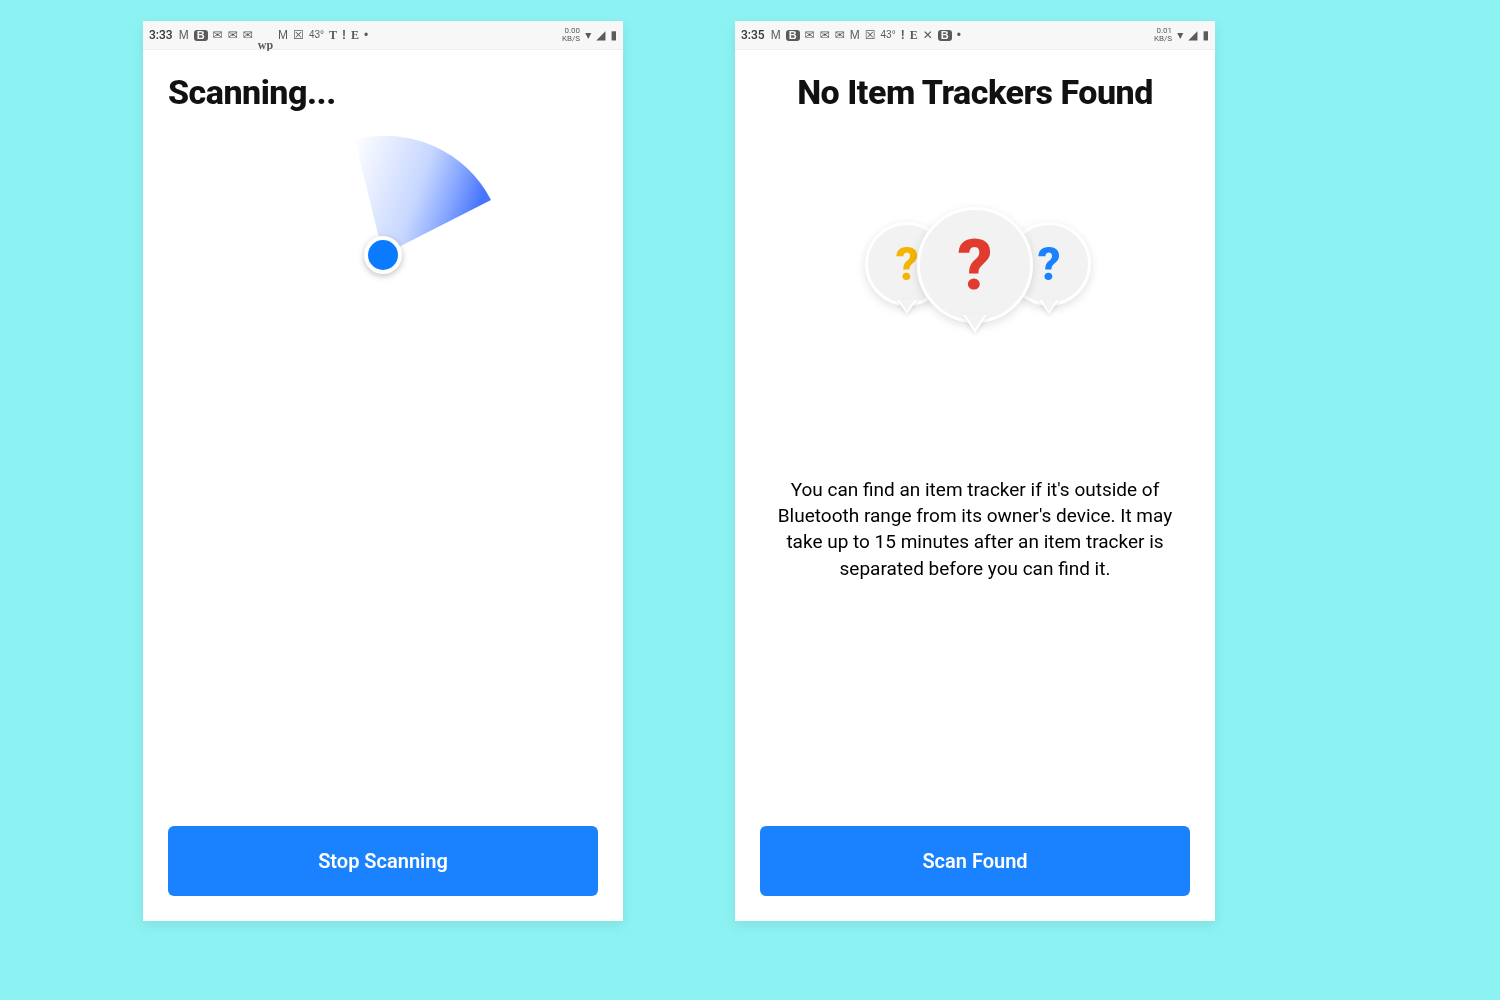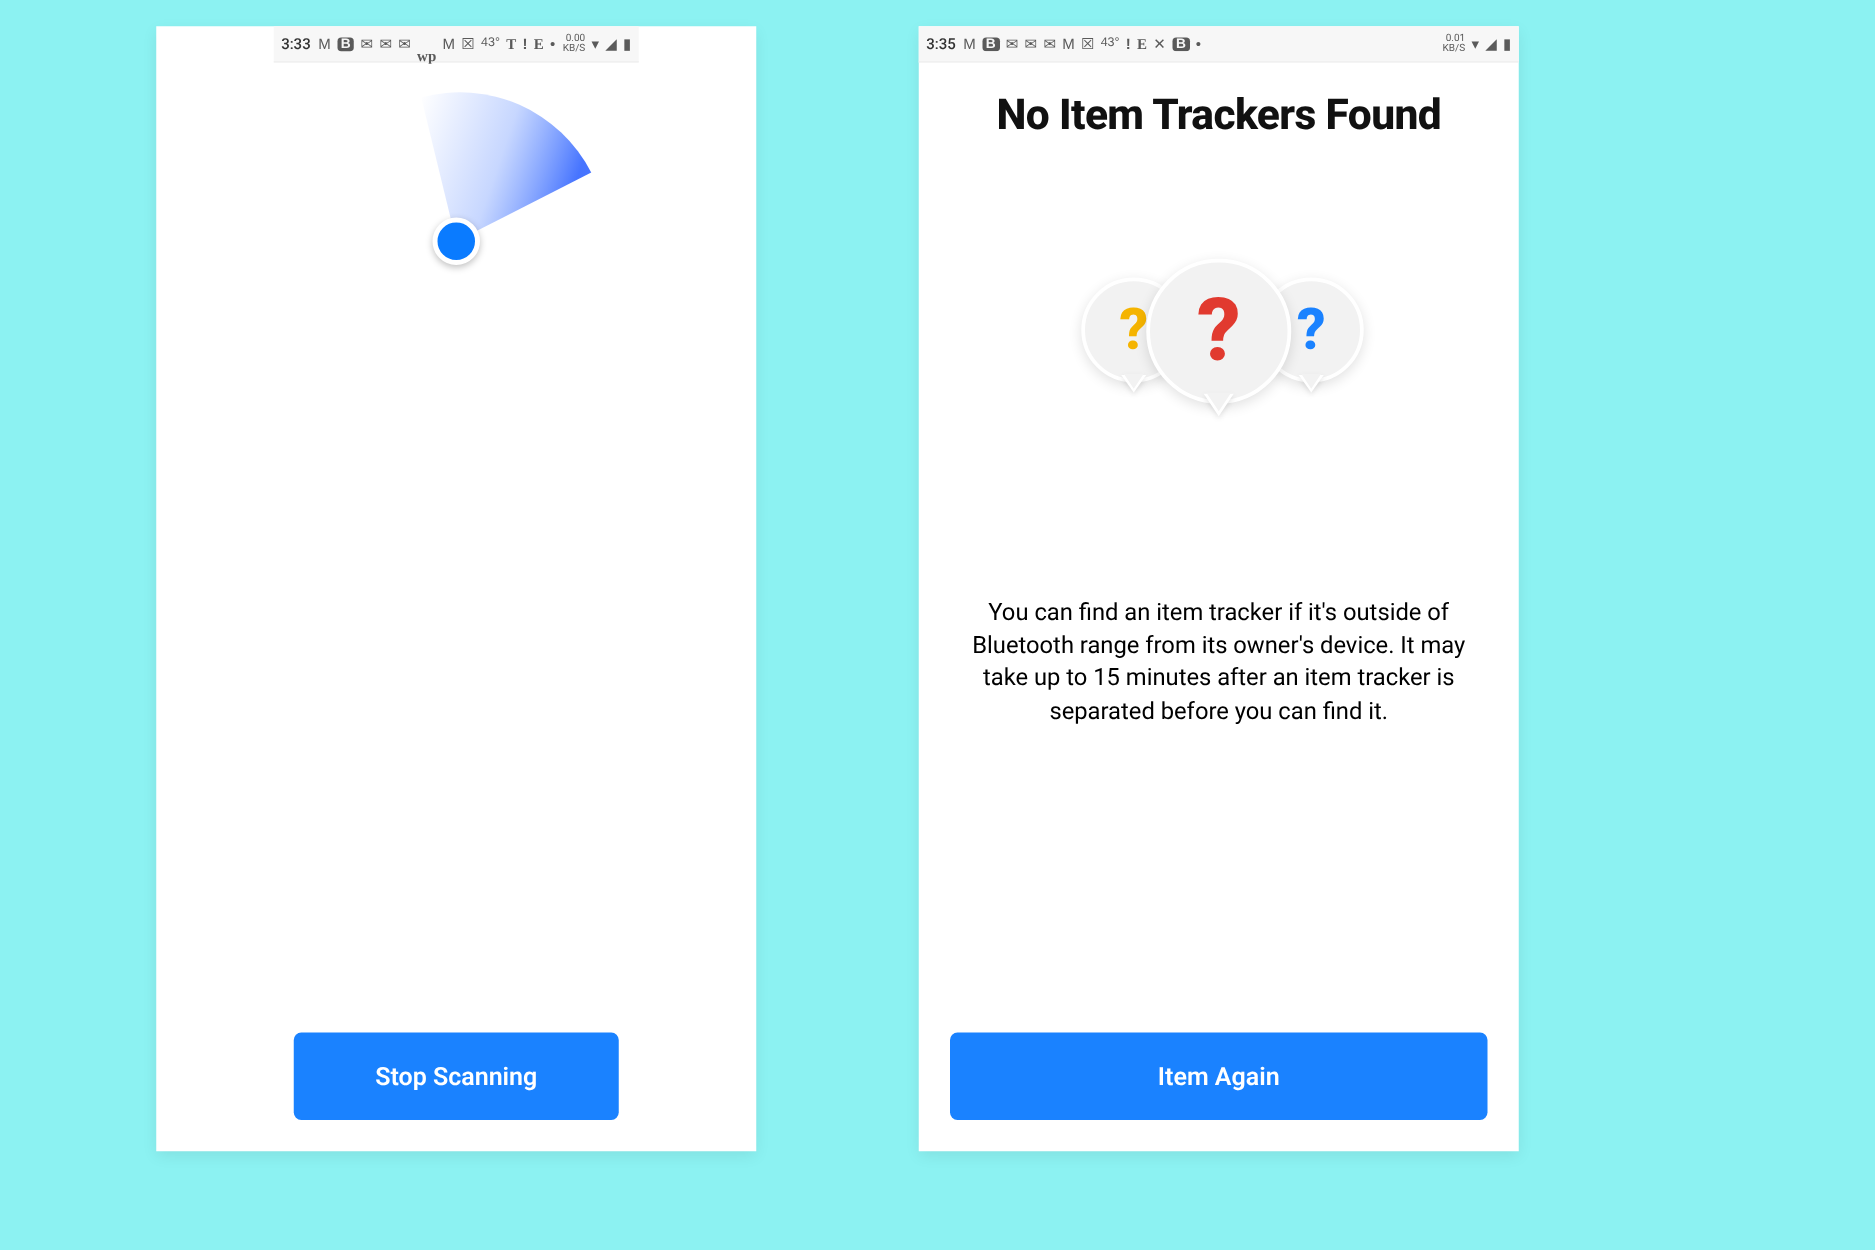--- a/index.html
+++ b/index.html
@@ -19,21 +19,21 @@
   .phone {
     position: absolute;
     top: 21px;
     width: 480px;
     height: 900px;
     background: #ffffff;
     box-shadow: 0 4px 12px rgba(0,0,0,0.08);
     display: flex;
     flex-direction: column;
   }
-  .phone.left  { left: 125px; align-items: center; }
+  .phone.left  { left: 143px; }
   .phone.right { left: 735px; }
 
   
   .statusbar {
     height: 28px;
     background: #f7f7f7;
     border-bottom: 1px solid #eeeeee;
     display: flex;
     align-items: center;
     padding: 0 6px;
@@ -203,20 +203,21 @@
         <span class="sb-kb">
           <span>0.00</span><br><span>KB/S</span>
         </span>
         <span class="sb-ico">▾</span>
         <span class="sb-ico">◢</span>
         <span class="sb-ico">▮</span>
       </span>
     </div>
 
     <div class="content">
+      <div class="title">Scanning...</div>
 
       <div class="radar-wrap">
         <svg class="radar-svg" width="260" height="200" viewBox="0 0 260 200">
           <defs>
             <linearGradient id="sweep" x1="0" y1="0" x2="1" y2="0.3">
               <stop offset="0%" stop-color="#5f8cff" stop-opacity="0"></stop>
               <stop offset="55%" stop-color="#5f8cff" stop-opacity="0.35"></stop>
               <stop offset="100%" stop-color="#3d6dff" stop-opacity="0.95"></stop>
             </linearGradient>
           </defs>
@@ -273,18 +274,18 @@
         </div>
         <div class="bubble big">
           <span class="q">?</span>
           <span class="tail"></span>
         </div>
       </div>
 
       <div class="body-text">You can find an item tracker if it's outside of Bluetooth range from its owner's device. It may take up to 15 minutes after an item tracker is separated before you can find it.</div>
 
       <div class="btn">
-        <span>Item Again</span>
+        <span>Scan Found</span>
       </div>
     </div>
   </div>
 
 </div>
 
 </body></html>

